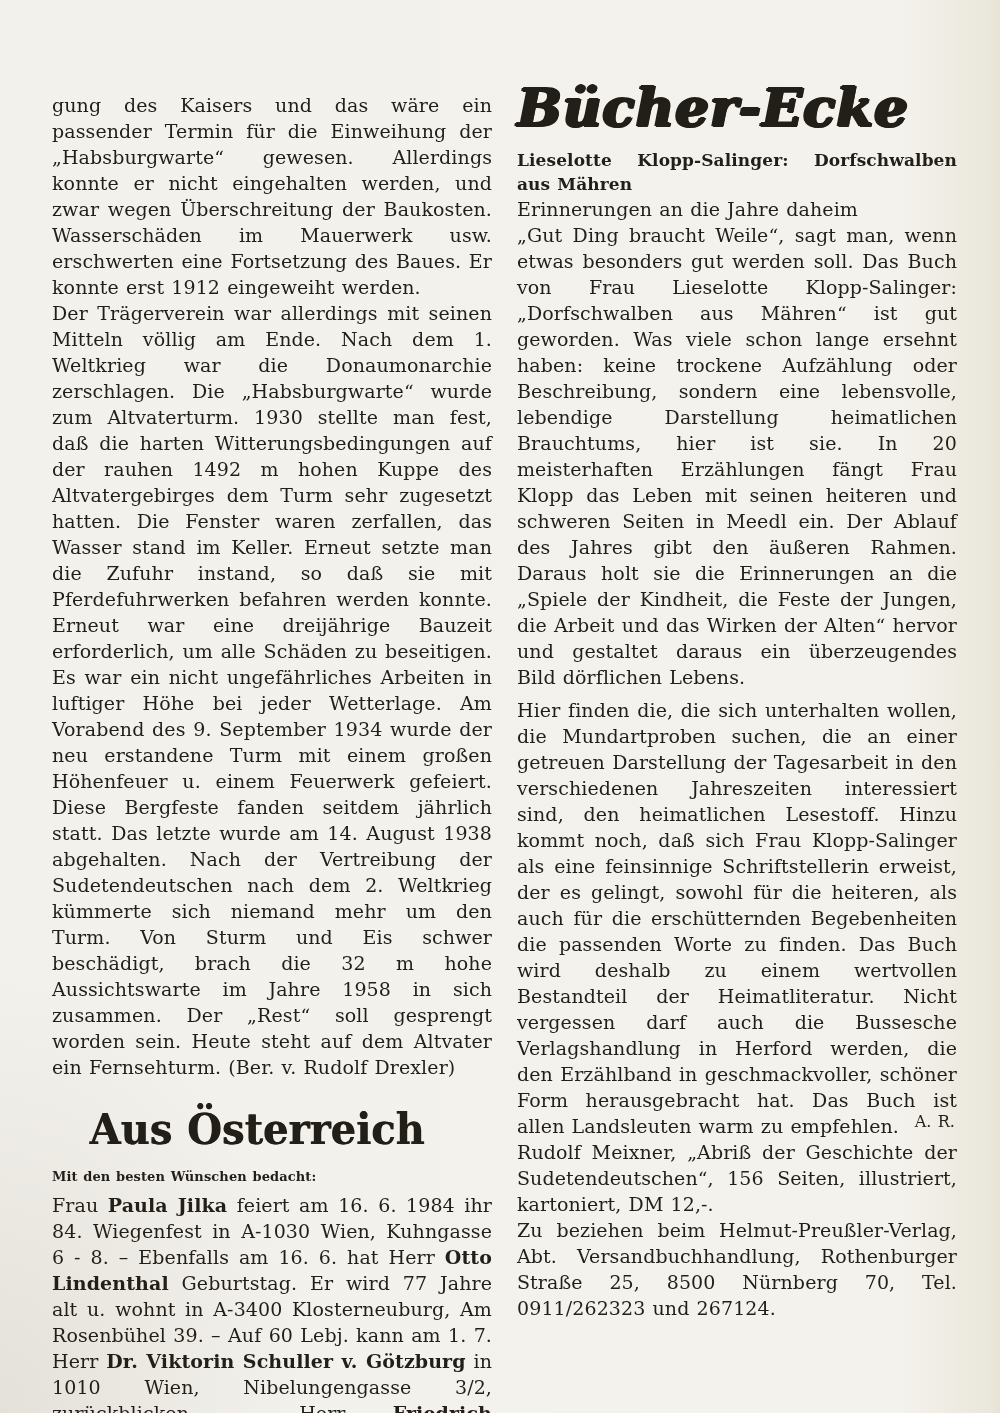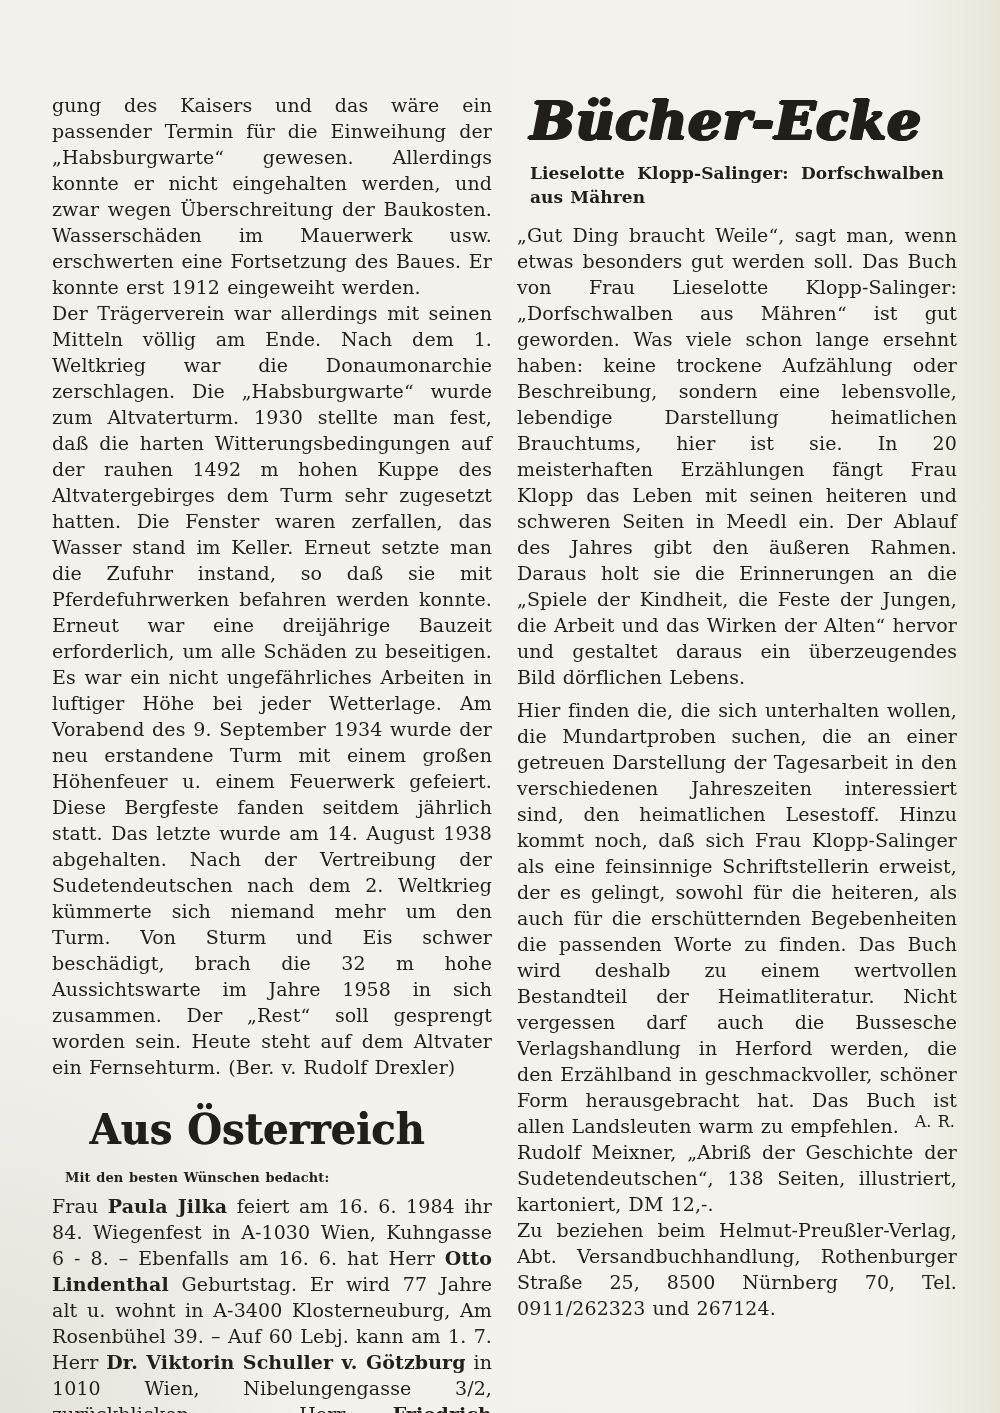--- a/index.html
+++ b/index.html
@@ -28,21 +28,21 @@
     padding-right: 44px;
     gap: 25px;
   }
   .col {
     width: 440px;
     flex: 0 0 440px;
   }
   .col-left  { padding-top: 92px; }
   .col-right { padding-top: 80px; }
 
-  p, h1, h2, h3 { margin: 13px; }
+  p, h1, h2, h3 { margin: 0; }
 
   .body-text {
     font-size: 19px;
     line-height: 26px;
     text-align: justify;
     letter-spacing: 0.1px;
     word-spacing: 1px;
   }
   .para { margin: 0; }
   .rel { position: relative; }
@@ -113,29 +113,30 @@
 
       <p class="para"><span>Frau </span><span style="font-weight: bold;">Paula Jilka</span><span> feiert am 16. 6. 1984 ihr 84. Wiegenfest in A-1030 Wien, Kuhngasse 6 - 8. – Ebenfalls am 16. 6. hat Herr </span><span style="font-weight: bold;">Otto Lindenthal</span><span> Geburtstag. Er wird 77 Jahre alt u. wohnt in A-3400 Klosterneuburg, Am Rosenbühel 39. – Auf 60 Lebj. kann am 1. 7. Herr </span><span style="font-weight: bold;">Dr. Viktorin Schuller v. Götzburg</span><span> in 1010 Wien, Nibelungengasse 3/2, zurückblicken. – Herr </span><span style="font-weight: bold;">Friedrich Urbaschek</span></p>
 
     </div>
 
     <div class="col col-right body-text">
       <h1 class="display-headline">Bücher-Ecke</h1>
 
       <h3 class="review-heading">Lieselotte Klopp-Salinger: Dorfschwalben aus Mähren</h3>
 
+      <p class="para">Erinnerungen an die Jahre daheim</p>
 
 
       <p class="para">„Gut Ding braucht Weile“, sagt man, wenn etwas besonders gut werden soll. Das Buch von Frau Lieselotte Klopp-Salinger: „Dorfschwalben aus Mähren“ ist gut geworden. Was viele schon lange ersehnt haben: keine trockene Aufzählung oder Beschreibung, sondern eine lebensvolle, lebendige Darstellung heimatlichen Brauchtums, hier ist sie. In 20 meisterhaften Erzählungen fängt Frau Klopp das Leben mit seinen heiteren und schweren Seiten in Meedl ein. Der Ablauf des Jahres gibt den äußeren Rahmen. Daraus holt sie die Erinnerungen an die „Spiele der Kindheit, die Feste der Jungen, die Arbeit und das Wirken der Alten“ hervor und gestaltet daraus ein überzeugendes Bild dörflichen Lebens.</p>
 
       <p class="para para-gap rel">
         <span>Hier finden die, die sich unterhalten wollen, die Mundartproben suchen, die an einer getreuen Darstellung der Tagesarbeit in den verschiedenen Jahreszeiten interessiert sind, den heimatlichen Lesestoff. Hinzu kommt noch, daß sich Frau Klopp-Salinger als eine feinsinnige Schriftstellerin erweist, der es gelingt, sowohl für die heiteren, als auch für die erschütternden Begebenheiten die passenden Worte zu finden. Das Buch wird deshalb zu einem wertvollen Bestandteil der Heimatliteratur. Nicht vergessen darf auch die Bussesche Verlagshandlung in Herford werden, die den Erzählband in geschmackvoller, schöner Form herausgebracht hat. Das Buch ist allen Landsleuten warm zu empfehlen.</span>
         <span class="sig-right">A. R.</span>
       </p>
 
 
-      <p class="para">Rudolf Meixner, „Abriß der Geschichte der Sudetendeutschen“, 138 Seiten, illustriert, kartoniert, DM 12,-.</p>
+      <p class="para">Rudolf Meixner, „Abriß der Geschichte der Sudetendeutschen“, 156 Seiten, illustriert, kartoniert, DM 12,-.</p>
       <p class="para">Zu beziehen beim Helmut-Preußler-Verlag, Abt. Versandbuchhandlung, Rothenburger Straße 25, 8500 Nürnberg 70, Tel. 0911/262323 und 267124.</p>
 
     </div>
 
   </div>
 </div>
 
 </body></html>

